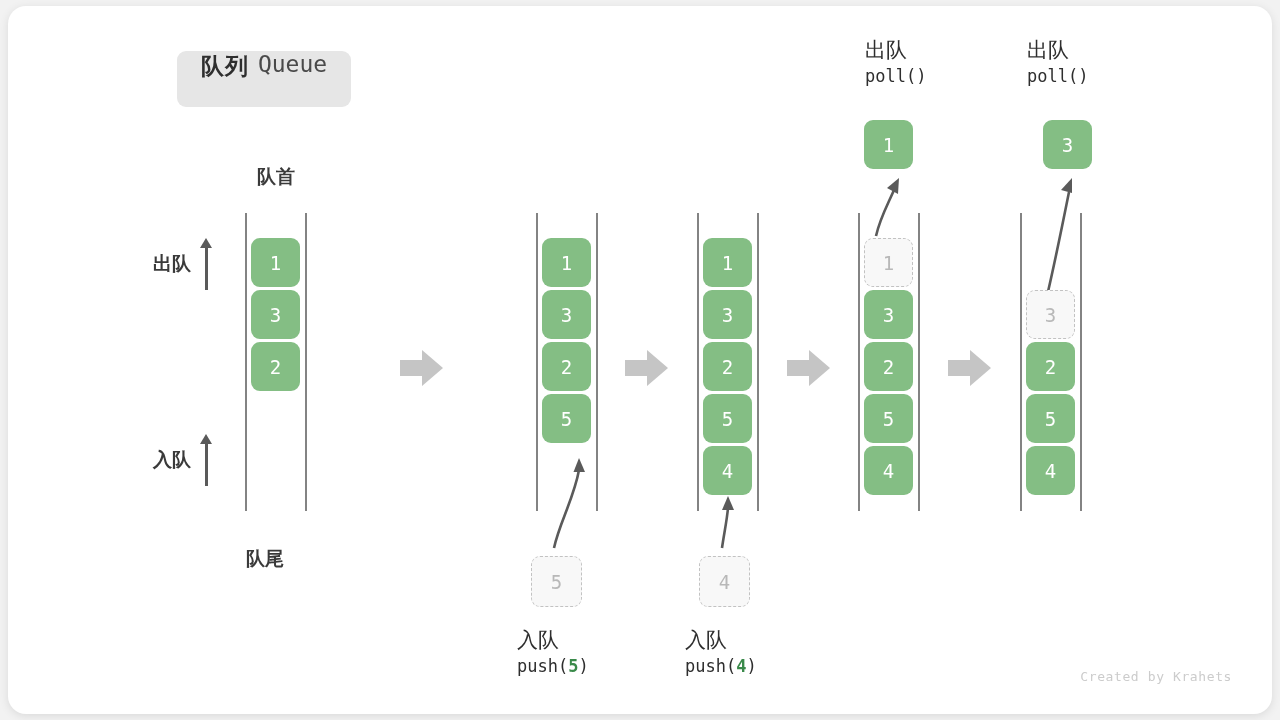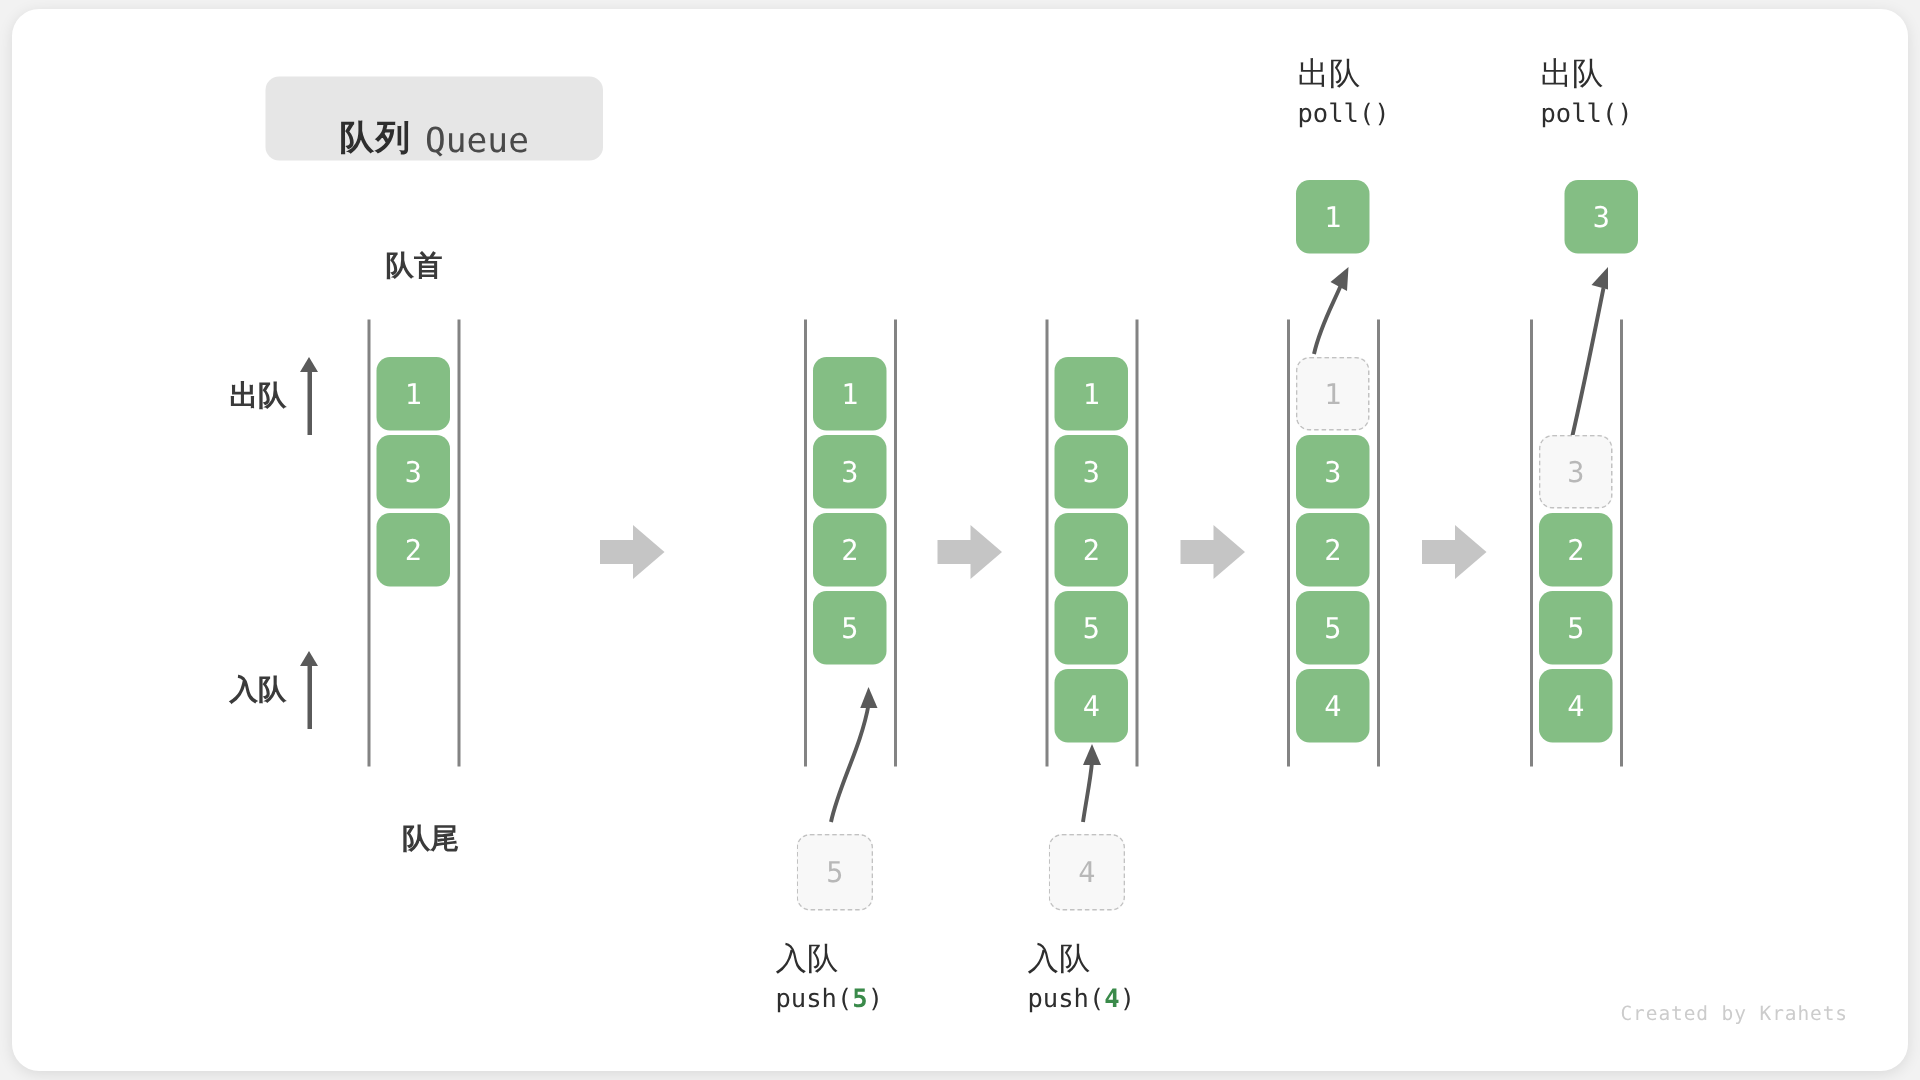--- a/index.html
+++ b/index.html
@@ -14,36 +14,36 @@
     width:1264px;height:708px;
     background:#ffffff;
     border-radius:18px;
     box-shadow:0 2px 10px rgba(0,0,0,0.10);
   }
   .stage{position:absolute;inset:0;}
 
   
   .title-badge{
     position:absolute;left:169px;top:45px;
-    width:225px;height:56px;
+    width:174px;height:56px;
     background:#e6e6e6;border-radius:9px;
-    display:flex;align-items:flex-end;justify-content:center;
+    display:flex;align-items:flex-start;justify-content:center;
     gap:9px;
   }
   .title-cn{font-size:23px;font-weight:bold;color:#2e2e2e;letter-spacing:1px;}
   .title-en{font-size:23px;color:#4a4a4a;font-family:"DejaVu Sans Mono","Liberation Mono",monospace;}
 
   
   .head-label{
     position:absolute;left:238px;top:158px;width:60px;
     text-align:center;font-size:19px;font-weight:bold;color:#3a3a3a;
   }
   .tail-label{
     position:absolute;left:238px;top:540px;width:60px;
-    text-align:right;font-size:19px;font-weight:bold;color:#3a3a3a;
+    text-align:left;font-size:19px;font-weight:bold;color:#3a3a3a;
   }
 
   
   .side-op{position:absolute;display:flex;align-items:center;gap:9px;}
   .side-op .txt{font-size:19px;font-weight:bold;color:#3a3a3a;white-space:nowrap;}
   .up-arrow{position:relative;width:12px;height:52px;}
   .up-arrow .shaft{
     position:absolute;left:5px;top:8px;width:2.5px;height:44px;background:#5a5a5a;
   }
   .up-arrow .head{

